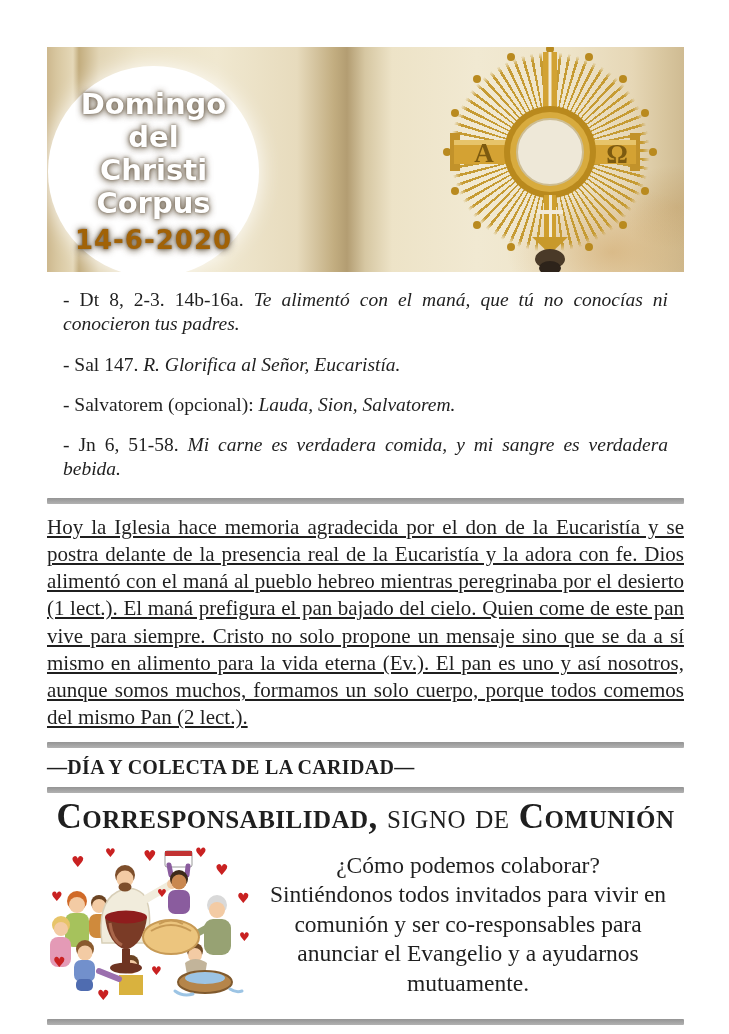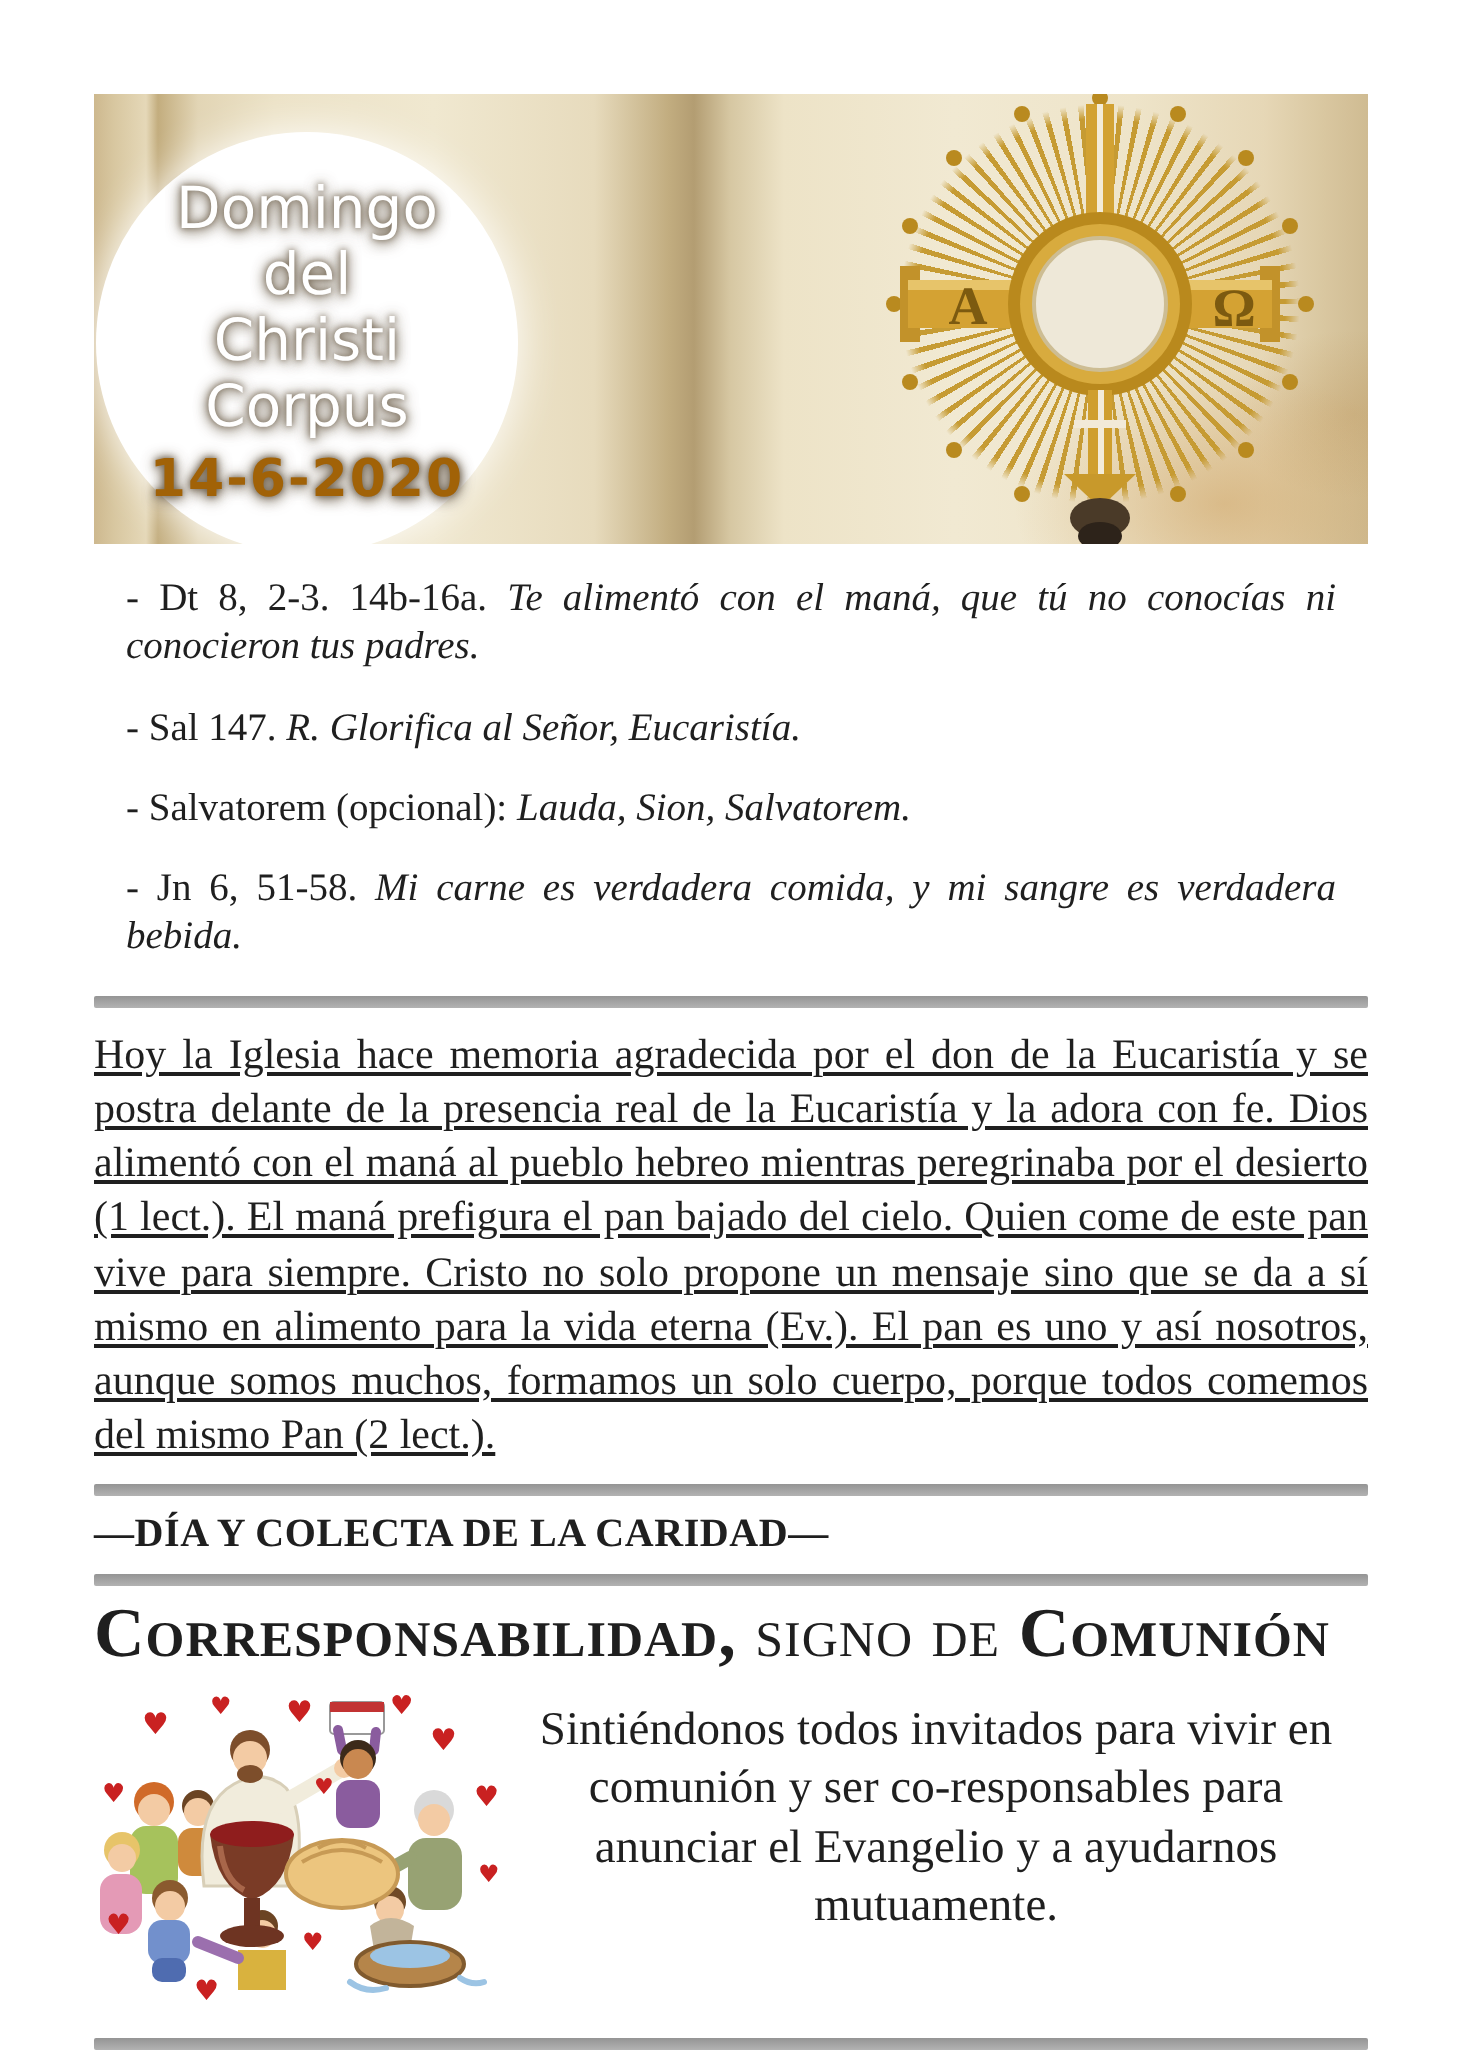--- a/index.html
+++ b/index.html
@@ -20,21 +20,21 @@
         #d6c7a2 318px,#ede3c7 345px,#f1e9d2 430px,#eee4c9 520px,#e6d7b6 585px,
         #d9c7a0 615px,#cfbb92 637px);
   }
   .circle-badge{
     position:absolute;left:1px;top:19px;width:211px;height:211px;border-radius:50%;
     background:#ffffff;box-shadow:0 0 22px rgba(255,255,255,.95);
     display:flex;flex-direction:column;align-items:center;justify-content:center;
     text-align:center;z-index:3;
   }
   .badge-word{
-    font-family:"DejaVu Sans", sans-serif;font-weight:normal;font-size:29px;line-height:33px;color:#fff;
+    font-family:"DejaVu Sans", sans-serif;font-weight:bold;font-size:29px;line-height:33px;color:#fff;
     text-shadow:0 0 3px rgba(112,98,78,.95),0 0 7px rgba(112,98,78,.85),0 2px 7px rgba(112,98,78,.6);
   }
   .badge-date{
     font-family:"DejaVu Sans", sans-serif;font-weight:bold;font-size:26px;color:#a16207;
     margin-top:5px;letter-spacing:1px;
     text-shadow:0 0 3px rgba(112,98,78,.95),0 0 7px rgba(112,98,78,.85),0 2px 7px rgba(112,98,78,.6);
   }
   .monstrance{position:absolute;right:14px;top:0;width:250px;height:225px;z-index:2;}
   .rays{
     position:absolute;left:27px;top:2px;width:206px;height:206px;border-radius:50%;
@@ -46,21 +46,21 @@
   
   .divider{height:6px;background:linear-gradient(#949494,#b2b2b2);border-radius:1px;}
   
   .readings{margin-top:13px;}
   .reading{margin:16px;font-size:19.5px;line-height:24.3px;text-align:justify;}
   .reading .quote{font-style:italic;}
   
   .commentary{font-size:21px;line-height:27.2px;text-align:justify;margin:10px 0 11px;text-decoration:underline;}
   
   .banner{font-weight:bold;font-size:20px;text-align:left;margin:8px 0;letter-spacing:.3px;}
-  .big-title{margin:5px 0 8px;white-space:nowrap;line-height:1.1;}
+  .big-title{text-align:center;margin:5px 0 8px;white-space:nowrap;line-height:1.1;}
   .t-bold{font-variant:small-caps;font-weight:bold;font-size:35px;letter-spacing:.5px;}
   .t-reg{font-variant:small-caps;font-weight:normal;font-size:35px;letter-spacing:.5px;}
   .charity-row{display:flex;align-items:flex-start;margin-top:2px;}
   .illus{flex:0 0 auto;width:205px;height:160px;}
   .charity-text{flex:1;text-align:center;font-size:23.5px;line-height:29.5px;padding-top:6px;}
   .bottom-divider{margin-top:14px;}
 </style>
 </head>
 <body>
 
@@ -212,19 +212,20 @@
           <text x="190" y="58" font-size="14">♥</text>
           <text x="6" y="122" font-size="14">♥</text>
           <text x="50" y="155" font-size="14">♥</text>
           <text x="104" y="130" font-size="12">♥</text>
           <text x="192" y="96" font-size="12">♥</text>
           <text x="110" y="52" font-size="11">♥</text>
         </g>
       </svg>
     </div>
     <div class="charity-text">
+      <div>¿Cómo podemos colaborar?</div>
       <div>Sintiéndonos todos invitados para vivir en comunión y ser co-responsables para anunciar el Evangelio y a ayudarnos mutuamente.</div>
     </div>
   </div>
 
   <div class="divider bottom-divider"></div>
 
 </div>
 
 </body></html>

